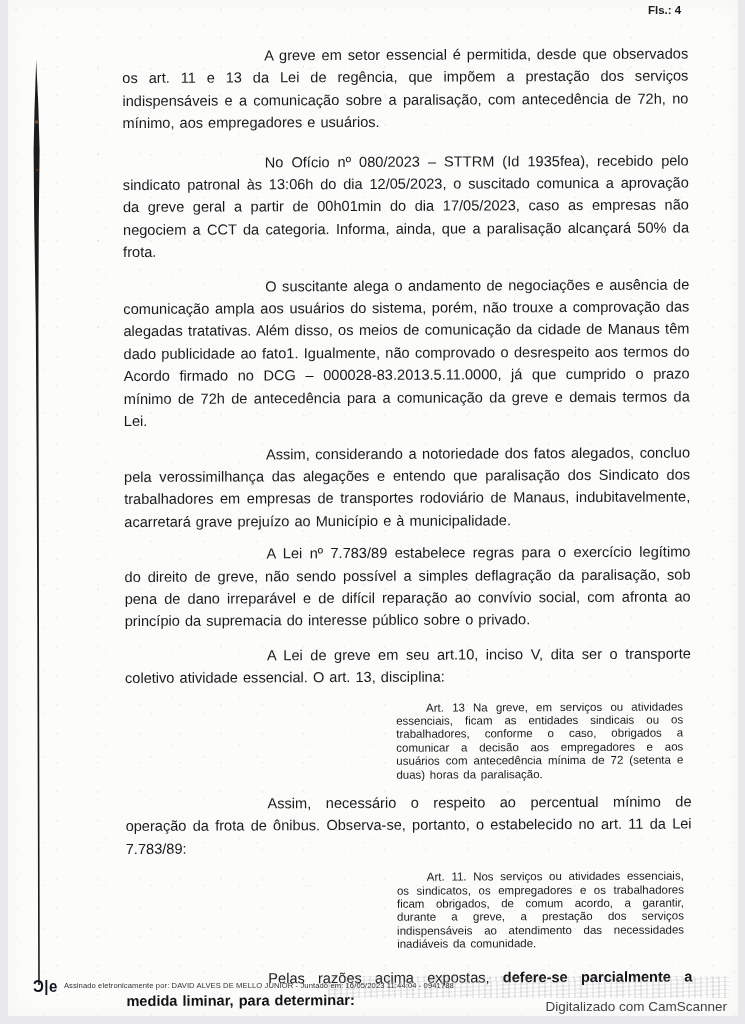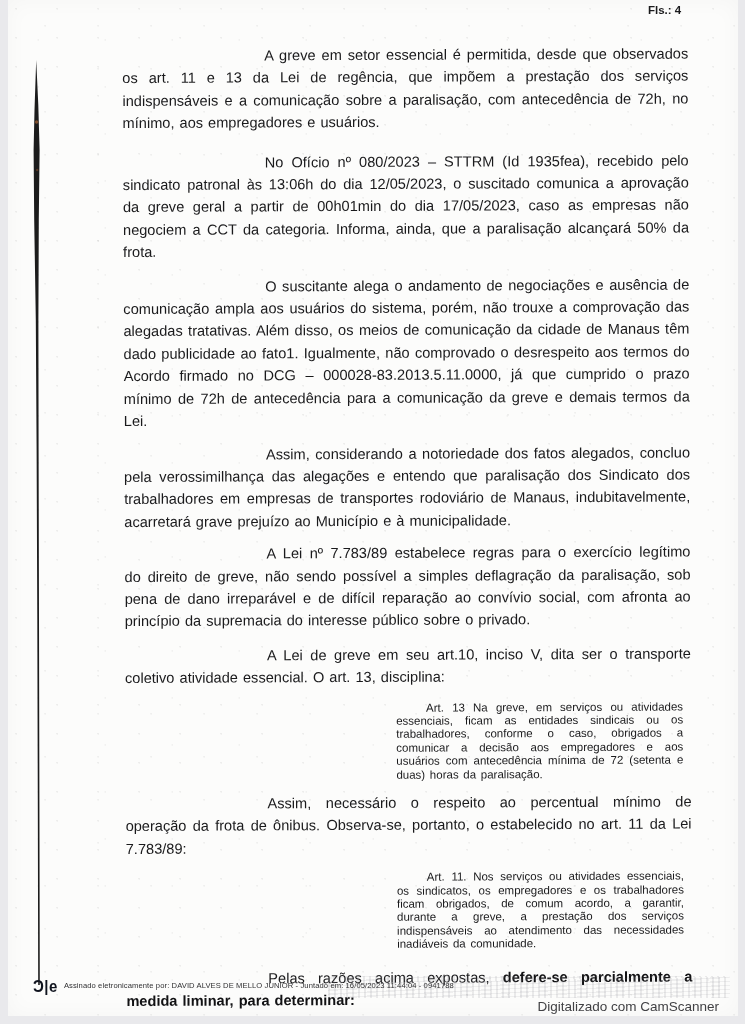--- a/index.html
+++ b/index.html
@@ -61,21 +61,21 @@
   .sign-row{
     position:absolute;left:25px;top:977px;
     display:flex;align-items:center;gap:6px;white-space:nowrap;
   }
   .pje{
     font-size:15px;font-weight:bold;color:#10141f;
     letter-spacing:.5px;transform:scaleY(1.12);
   }
   .sig{font-size:7.6px;color:#2f2f31;letter-spacing:.1px;}
   .camscanner{
-    position:absolute;right:26px;top:999px;
+    position:absolute;right:18px;top:999px;
     font-size:13.5px;color:#414144;
   }
 </style>
 </head>
 <body>
 
 <div class="page">
 
   <div class="folio">Fls.: 4</div>
 

